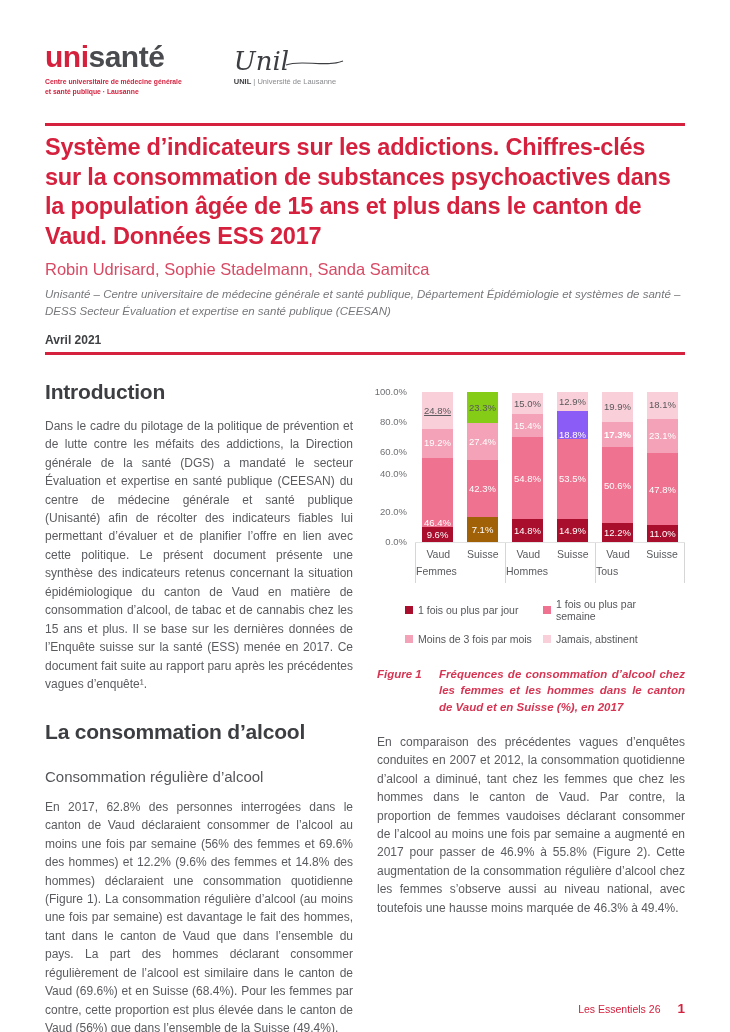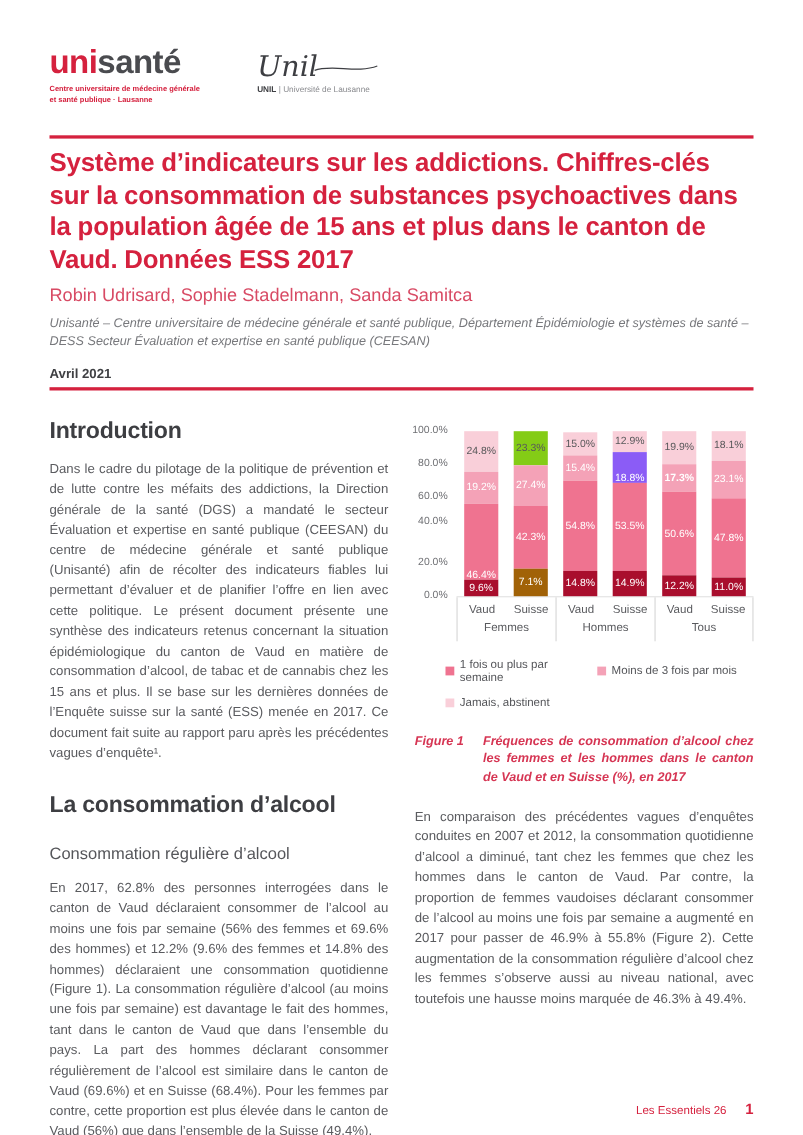--- a/index.html
+++ b/index.html
@@ -58,21 +58,21 @@
   .bars { display:flex; height:150px; }
   .bar-slot { width:45px; display:flex; justify-content:center; align-items:flex-end; }
   .bar { display:flex; flex-direction:column-reverse; width:31px; height:150px; }
   .seg { display:flex; align-items:center; justify-content:center; overflow:visible; }
   .seg-label { font-size:9.5px; line-height:1; white-space:nowrap; }
   .x-labels { display:flex; width:270px; border-top:1px solid #e2e2e2; }
   .xgroup { width:90px; border-left:1px solid #d6d6d6; }
   .xgroup:last-child { border-right:1px solid #d6d6d6; }
   .xrow1 { display:flex; padding-top:5px; }
   .xrow1 span { width:45px; text-align:center; font-size:10.5px; color:#595a5e; }
-  .xrow2 { text-align:center; font-size:10.5px; color:#595a5e; padding:5px 0 6px 0; }
+  .xrow2 { font-size:10.5px; color:#595a5e; padding:5px 0 6px 0; }
   .legend { display:grid; grid-template-columns:1fr 1fr; row-gap:11px; column-gap:6px; margin:15px 0 0 28px; width:270px; }
   .legend-item { display:flex; align-items:center; gap:5px; font-size:10.5px; color:#55565a; }
   .swatch { width:8px; height:8px; flex-shrink:0; display:inline-block; }
   .fig-caption { display:flex; margin-top:21px; color:var(--figure-red,#d63553); font-weight:700; font-style:italic; font-size:11.5px; line-height:1.45; }
   .fig-label { width:62px; flex-shrink:0; }
   .fig-text { flex:1; text-align:justify; }
   
   .footer { position:absolute; right:45px; bottom:16px; display:flex; align-items:baseline; gap:17px; }
   .footer .pub { font-size:10.5px; color:var(--brand-red,#d5213e); }
   .footer .pagenum { font-size:13.5px; font-weight:700; color:var(--brand-red,#d5213e); }
@@ -144,21 +144,21 @@
                     <div class="bar">
                       <div class="seg" style="height: 14.4px; background: rgb(169, 14, 45);">
                         <span class="seg-label" style="color: rgb(255, 255, 255);">9.6%</span>
                       </div>
                       <div class="seg" style="height: 69.6px; background: rgb(239, 115, 144); align-items: flex-end;">
                         <span class="seg-label" style="color: rgb(255, 255, 255);">46.4%</span>
                       </div>
                       <div class="seg" style="height: 28.8px; background: rgb(244, 162, 183);">
                         <span class="seg-label" style="color: rgb(255, 255, 255);">19.2%</span>
                       </div>
-                      <div class="seg" style="height: 37.2px; background: rgb(249, 207, 217);">
+                      <div class="seg" style="height: 37.2px; background: rgb(249, 207, 217); text-decoration: underline;">
                         <span class="seg-label" style="color: rgb(88, 88, 90);">24.8%</span>
                       </div>
                     </div>
                   </div>
                   <div class="bar-slot">
                     <div class="bar">
                       <div class="seg" style="height: 27px; background: #a16207;">
                         <span class="seg-label" style="color: rgb(255, 255, 255);">7.1%</span>
                       </div>
                       <div class="seg" style="height: 63.45px; background: rgb(239, 115, 144);">
@@ -257,20 +257,24 @@
                       <span>Vaud</span>
                       <span>Suisse</span>
                     </div>
                     <div class="xrow2">Tous</div>
                   </div>
                 </div>
             </div>
           </div>
           <div class="legend">
               <div class="legend-item">
+                <span class="swatch" style="background: rgb(169, 14, 45);"></span>
+                <span>1 fois ou plus par jour</span>
+              </div>
+              <div class="legend-item">
                 <span class="swatch" style="background: rgb(239, 115, 144);"></span>
                 <span>1 fois ou plus par semaine</span>
               </div>
               <div class="legend-item">
                 <span class="swatch" style="background: rgb(244, 162, 183);"></span>
                 <span>Moins de 3 fois par mois</span>
               </div>
               <div class="legend-item">
                 <span class="swatch" style="background: rgb(249, 207, 217);"></span>
                 <span>Jamais, abstinent</span>

